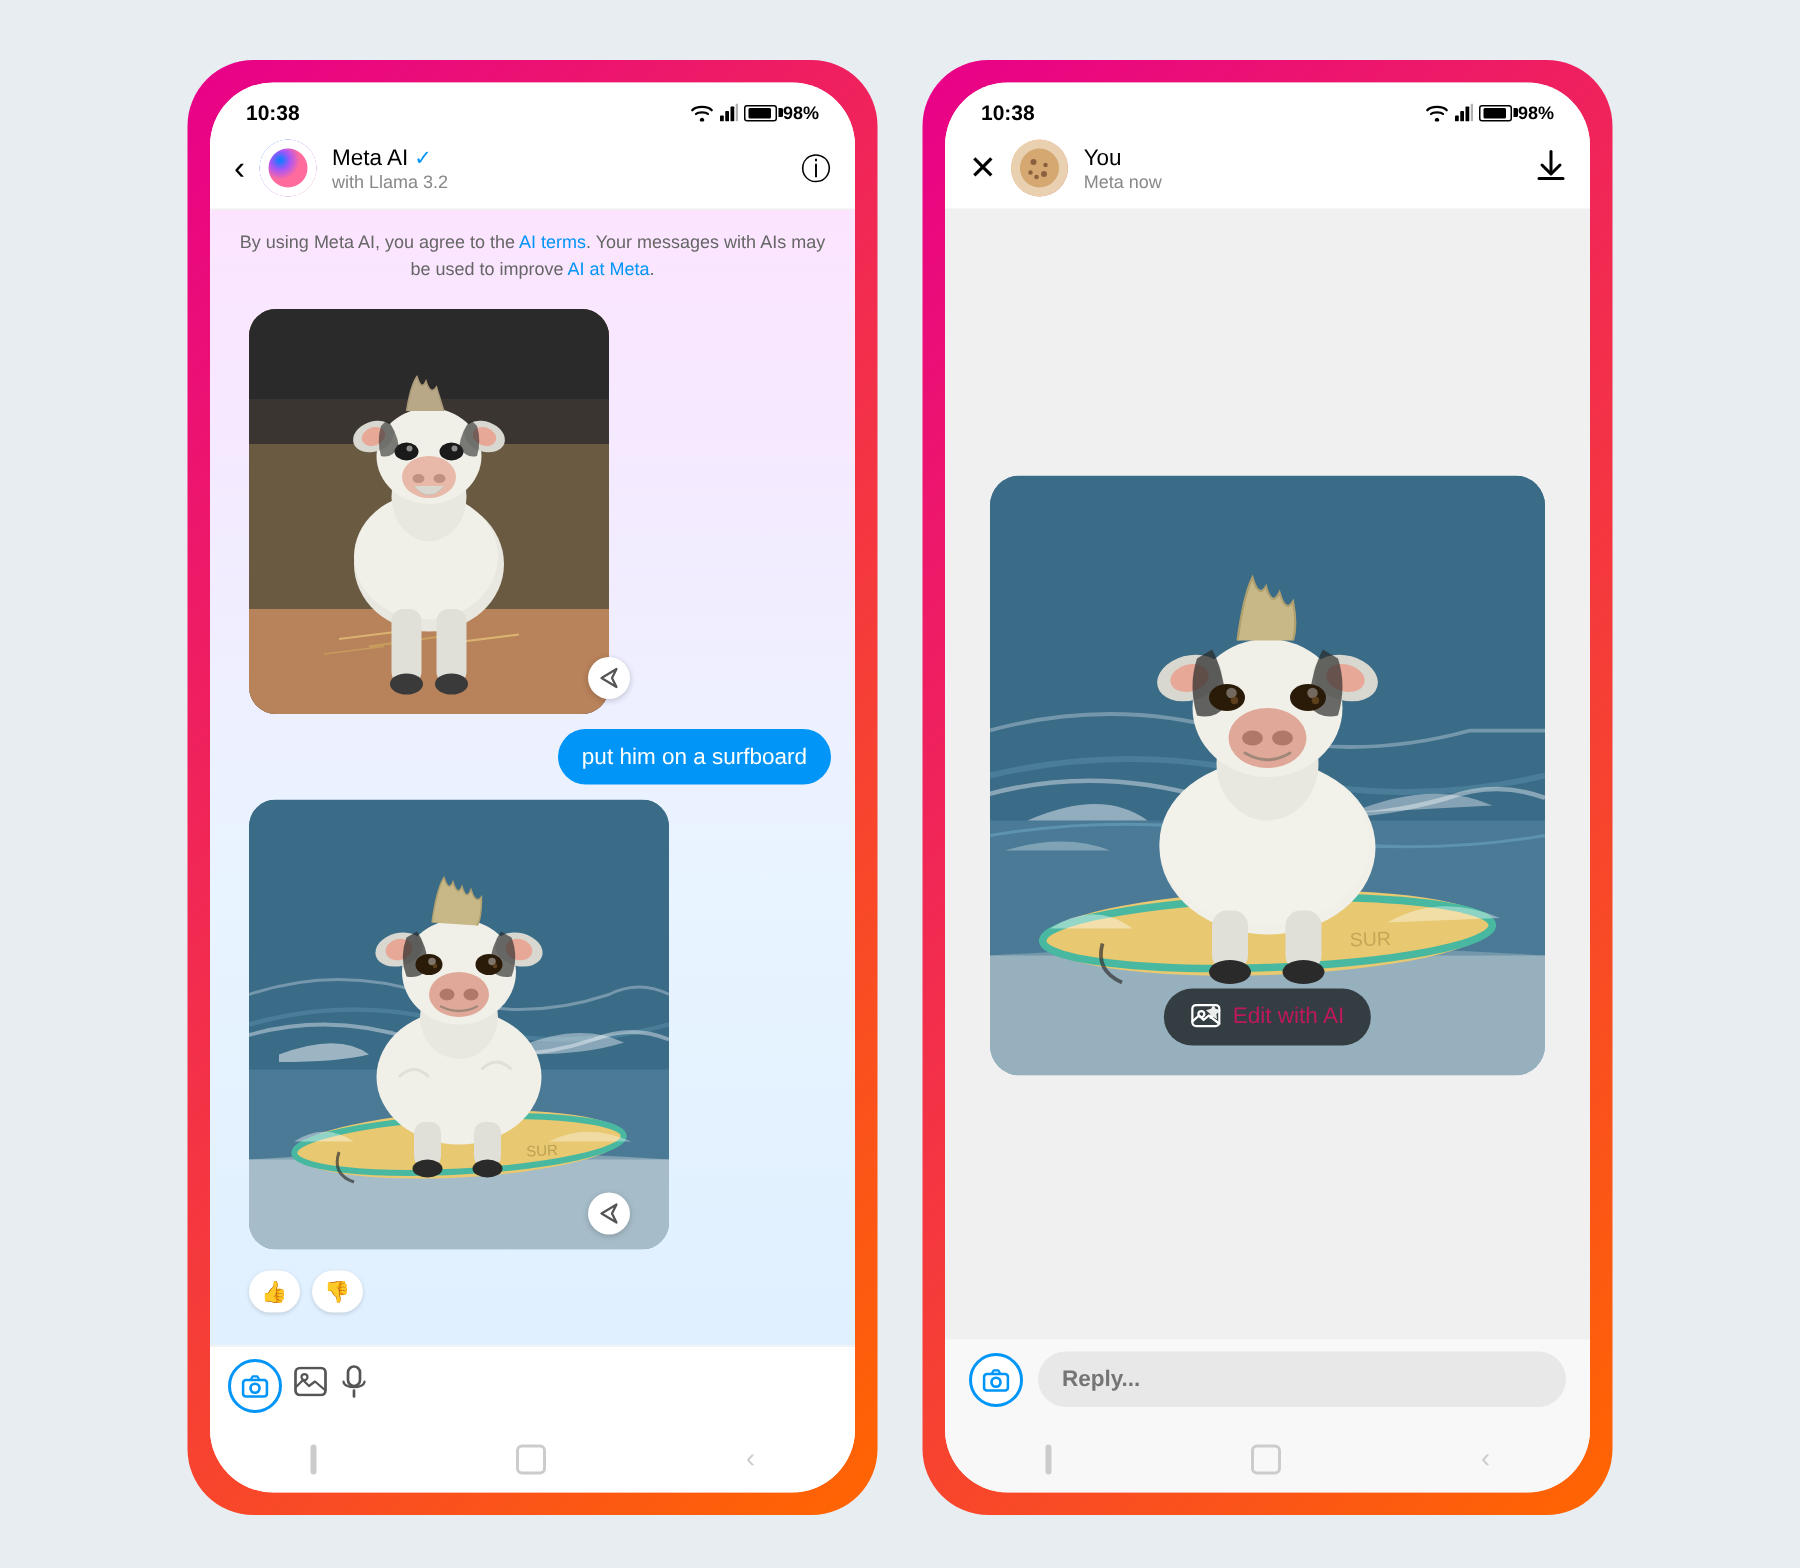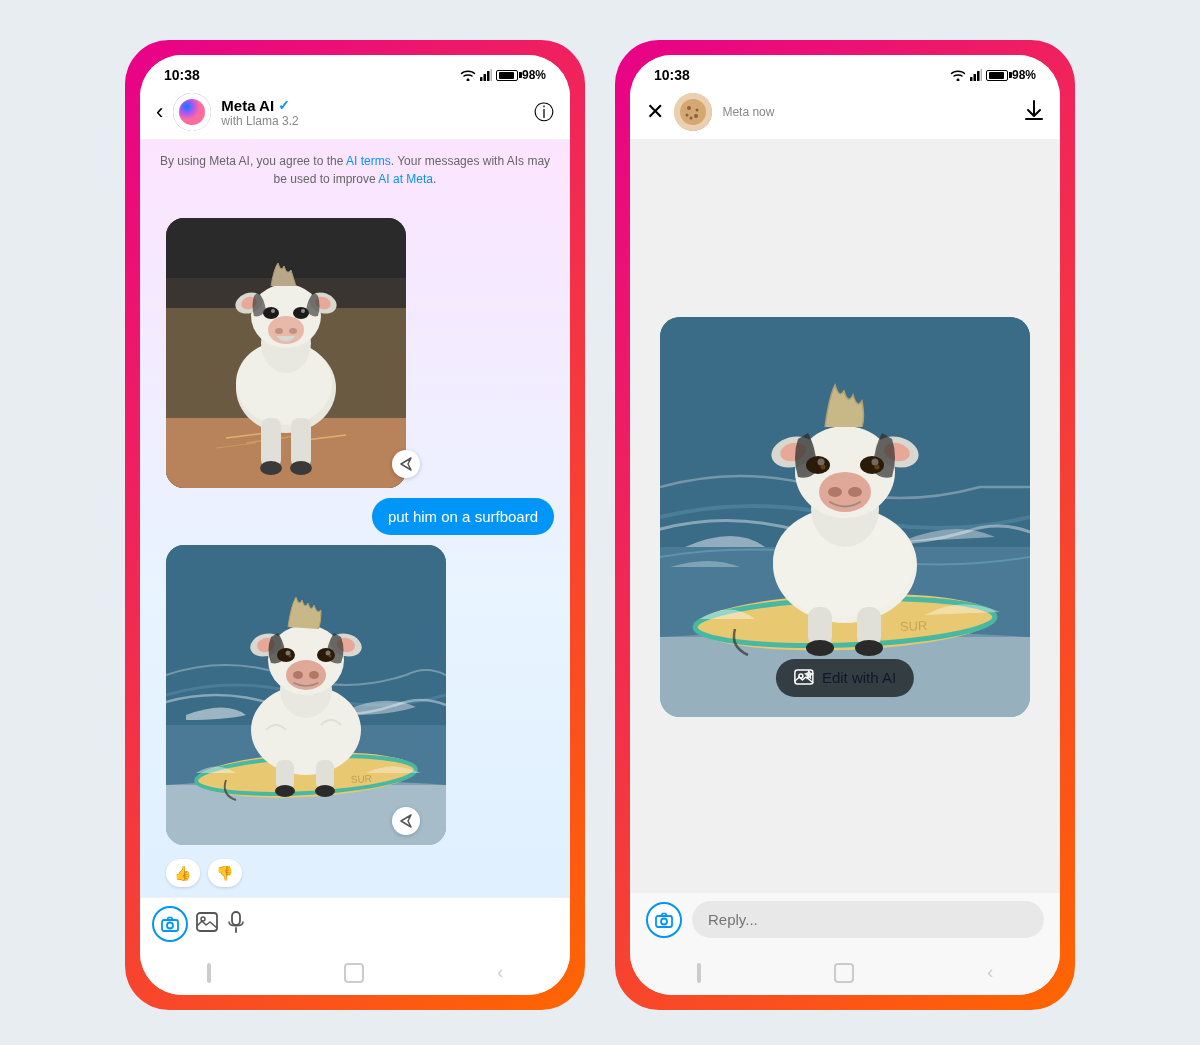--- a/index.html
+++ b/index.html
@@ -72,21 +72,21 @@
       font-size: 18px; overflow: hidden; flex-shrink: 0;
     }
     .meta-ai-avatar {
       width: 38px; height: 38px; border-radius: 50%;
       background: linear-gradient(135deg, #0080ff, #a855f7, #ff6b9d);
       margin-right: 10px;
       display: flex; align-items: center; justify-content: center;
       flex-shrink: 0;
     }
     .nav-title-group { flex: 1; }
-    .nav-title { font-size: 15px; font-weight: 700; display: flex; align-items: center; gap: 4px; }
+    .nav-title { font-size: 15px; font-weight: 400; display: flex; align-items: center; gap: 4px; }
     .verified-badge { color: #0095f6; font-size: 14px; }
     .nav-subtitle { font-size: 12px; color: #888; }
     .nav-action { font-size: 20px; color: #000; cursor: pointer; }
     .nav-download { font-size: 18px; color: #000; cursor: pointer; }
 
     
     .chat-content {
       flex: 1;
       overflow-y: auto;
       padding: 12px 16px;
@@ -94,21 +94,21 @@
       display: flex;
       flex-direction: column;
       gap: 10px;
     }
 
     .terms-text {
       text-align: center;
       font-size: 12px;
       color: #666;
       line-height: 1.5;
-      margin-bottom: 20px;
+      margin-bottom: 8px;
     }
     .terms-text a { color: #0095f6; text-decoration: none; }
 
     .msg-row {
       display: flex;
       flex-direction: column;
     }
     .msg-row.right { align-items: flex-end; justify-content: flex-end; }
     .msg-row.left { align-items: flex-start; }
 
@@ -224,20 +224,21 @@
     }
     .reply-field {
       flex: 1;
       background: #e8e8e8;
       border-radius: 22px;
       padding: 10px 16px;
       font-size: 15px;
       color: #1d4ed8;
       border: none;
       outline: none;
+      font-weight: bold;
     }
 
     
     .home-indicator {
       padding: 8px 0 12px;
       display: flex;
       justify-content: space-around;
       align-items: center;
       background: #fff;
       flex-shrink: 0;
@@ -263,21 +264,21 @@
       overflow: hidden;
       position: relative;
     }
 
     .edit-with-ai-btn {
       position: absolute;
       bottom: 20px;
       left: 50%;
       transform: translateX(-50%);
       background: rgba(0,0,0,0.65);
-      color: #0f172a;
+      color: #be185d;
       padding: 10px 18px;
       border-radius: 22px;
       font-size: 15px;
       font-weight: 500;
       display: flex;
       align-items: center;
       gap: 8px;
       white-space: nowrap;
       cursor: pointer;
     }
@@ -584,20 +585,21 @@
           <circle cx="19" cy="19" r="19" fill="#e8d0b0"></circle>
           <circle cx="19" cy="19" r="13" fill="#d4a870"></circle>
           <circle cx="15" cy="15" r="2" fill="#8B6040"></circle>
           <circle cx="23" cy="17" r="1.5" fill="#8B6040"></circle>
           <circle cx="13" cy="22" r="1.5" fill="#8B6040"></circle>
           <circle cx="22" cy="23" r="2" fill="#8B6040"></circle>
           <circle cx="17" cy="25" r="1.5" fill="#8B6040"></circle>
         </svg>
       </div>
       <div class="nav-title-group">
+        <div class="nav-title">You</div>
         <div class="nav-subtitle">Meta now</div>
       </div>
       <span class="nav-download">
         <svg width="20" height="22" viewBox="0 0 20 22" fill="none">
           <path d="M10 2 L10 16" stroke="#000" stroke-width="2" stroke-linecap="round"></path>
           <path d="M4 11 L10 17 L16 11" stroke="#000" stroke-width="2" stroke-linecap="round" stroke-linejoin="round"></path>
           <path d="M2 20 L18 20" stroke="#000" stroke-width="2" stroke-linecap="round"></path>
         </svg>
       </span>
     </div>

